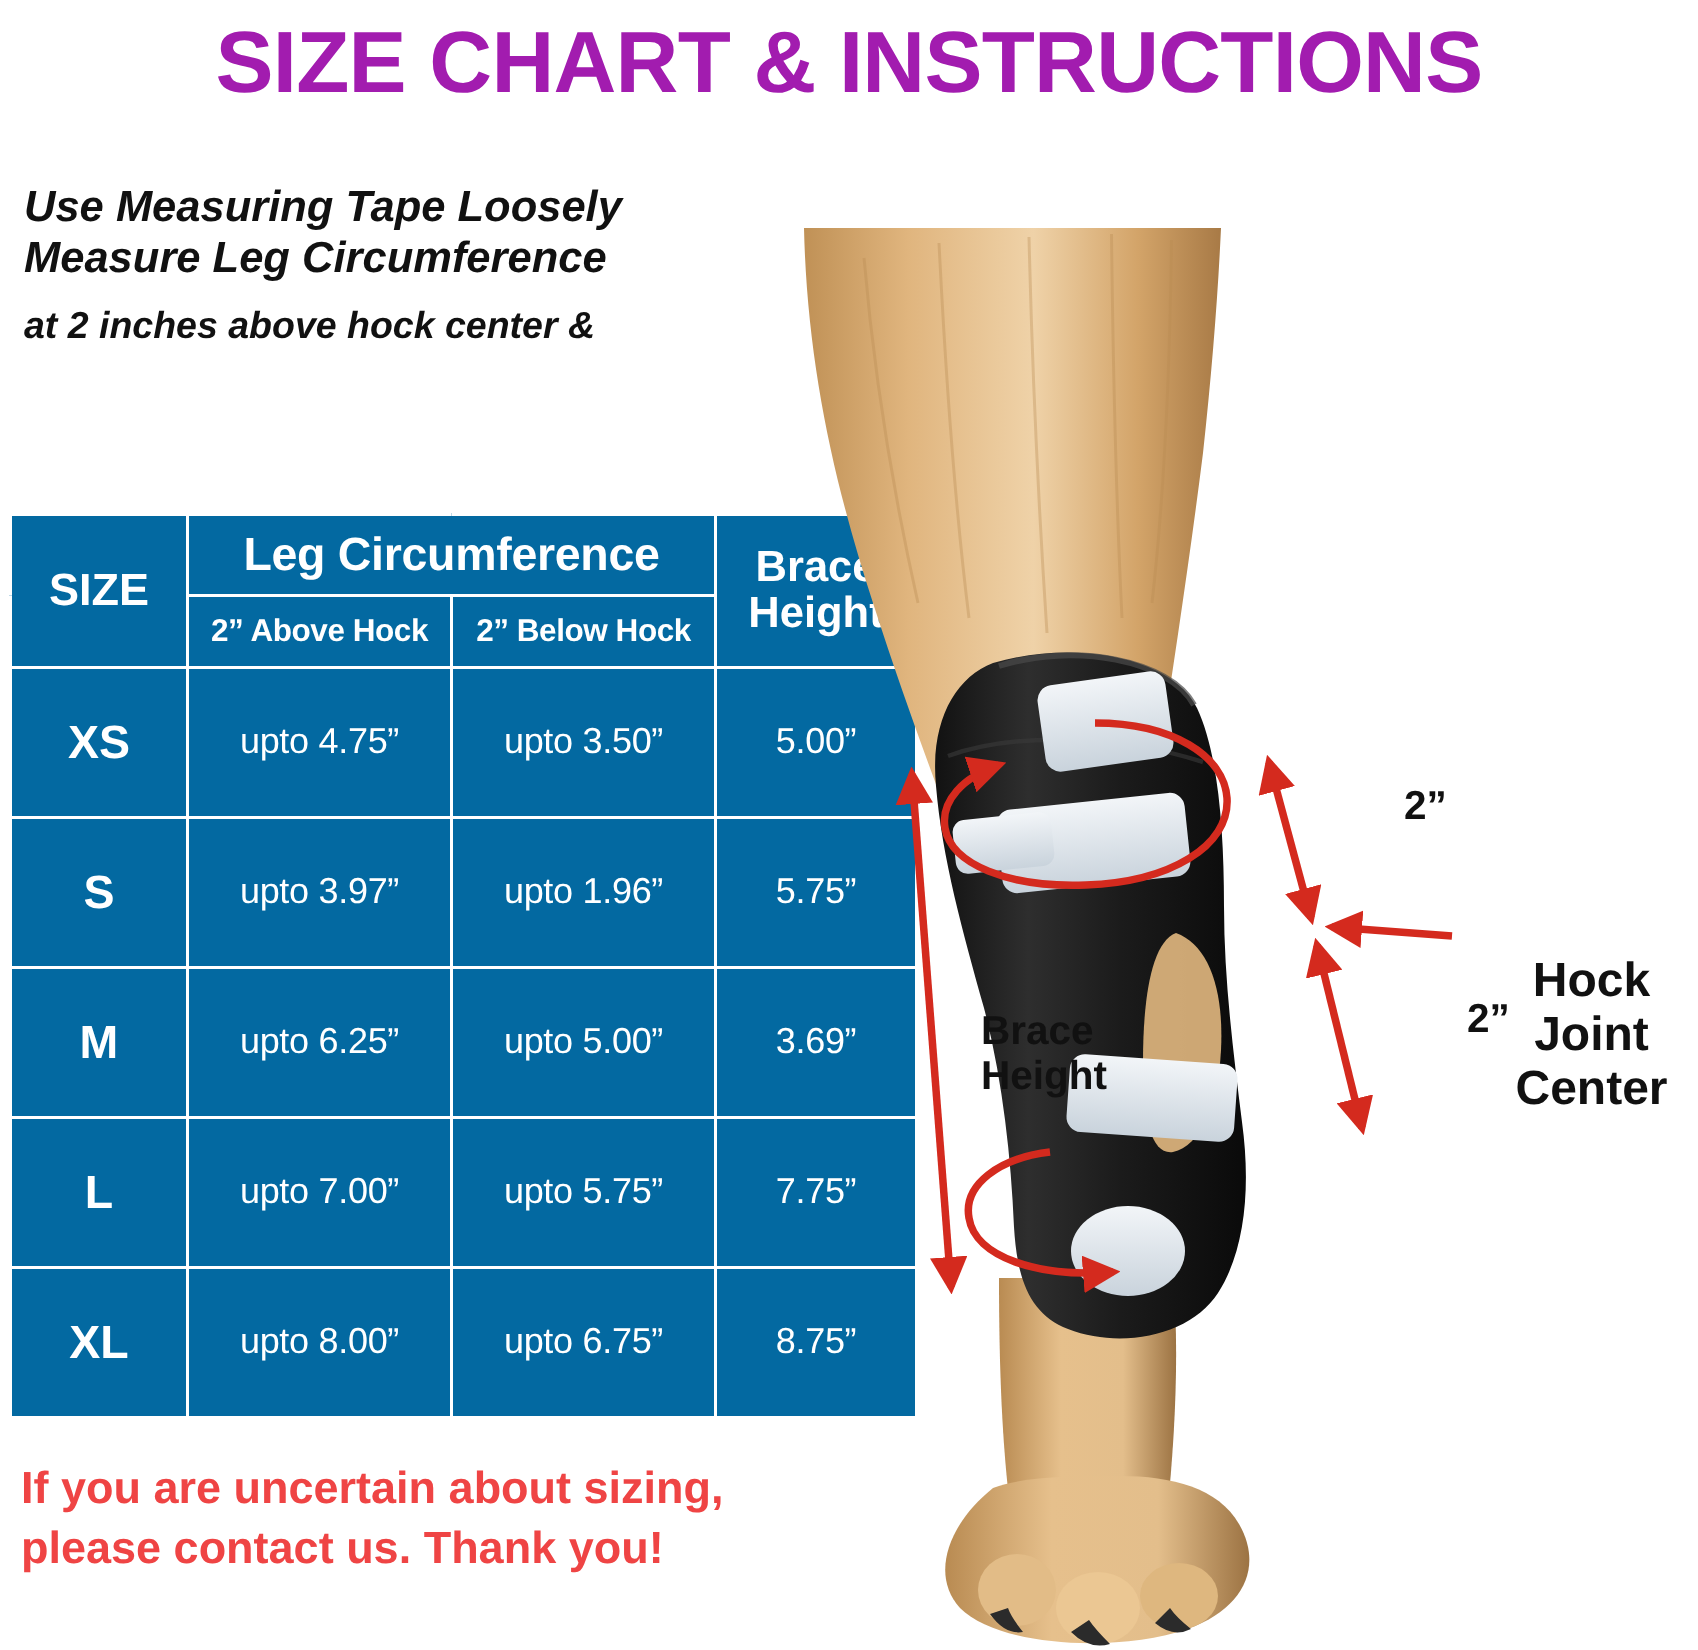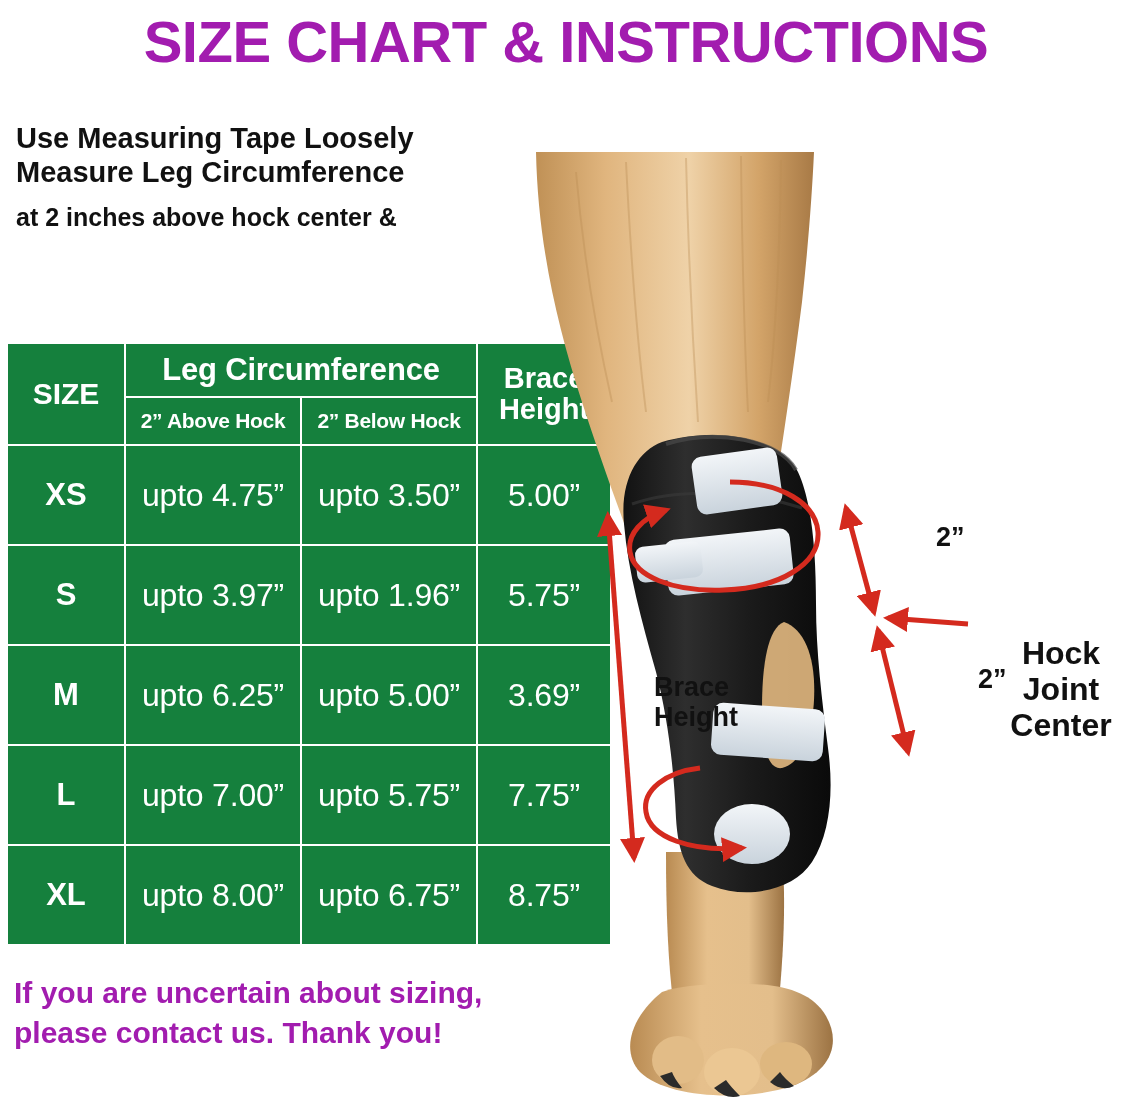--- a/index.html
+++ b/index.html
@@ -44,39 +44,40 @@
     left: 16px;
     width: 520px;
     color: #111111;
   }
   .instr-line {
     font-size: 29px;
     font-weight: bold;
     line-height: 1.17;
     color: #111111;
     white-space: nowrap;
+    font-style: italic;
   }
   .instr-line.small {
     font-size: 25px;
     font-weight: bold;
     line-height: 1.22;
   }
   .instr-gap { height: 12px; }
 
   
   .table-wrap {
     position: absolute;
     top: 342px;
     left: 6px;
     width: 604px;
   }
   table.size-chart {
     border-collapse: collapse;
     width: 604px;
-    background: #15803d;
+    background: #0369a1;
     table-layout: fixed;
   }
   table.size-chart td, table.size-chart th {
     border: 2px solid #ffffff;
     color: #ffffff;
     text-align: center;
     font-family: "Liberation Sans", sans-serif;
     padding: 0;
   }
   .col-size  { width: 118px; }
@@ -108,33 +109,33 @@
     font-weight: bold;
     height: 46px;
     letter-spacing: -0.3px;
   }
   .cell-size {
     font-size: 31px;
     font-weight: bold;
     height: 98px;
   }
   .cell-val {
-    font-size: 32px;
+    font-size: 24px;
     height: 98px;
     letter-spacing: -0.2px;
     margin-top: 15px;
   }
 
   
   .footer-note {
     position: absolute;
     top: 973px;
     left: 14px;
     width: 600px;
-    color: #a21caf;
+    color: #ef4444;
     font-size: 30px;
     font-weight: bold;
     line-height: 1.32;
   }
   .footer-note div { white-space: nowrap; }
 
   
   .photo {
     position: absolute;
     left: 516px;

